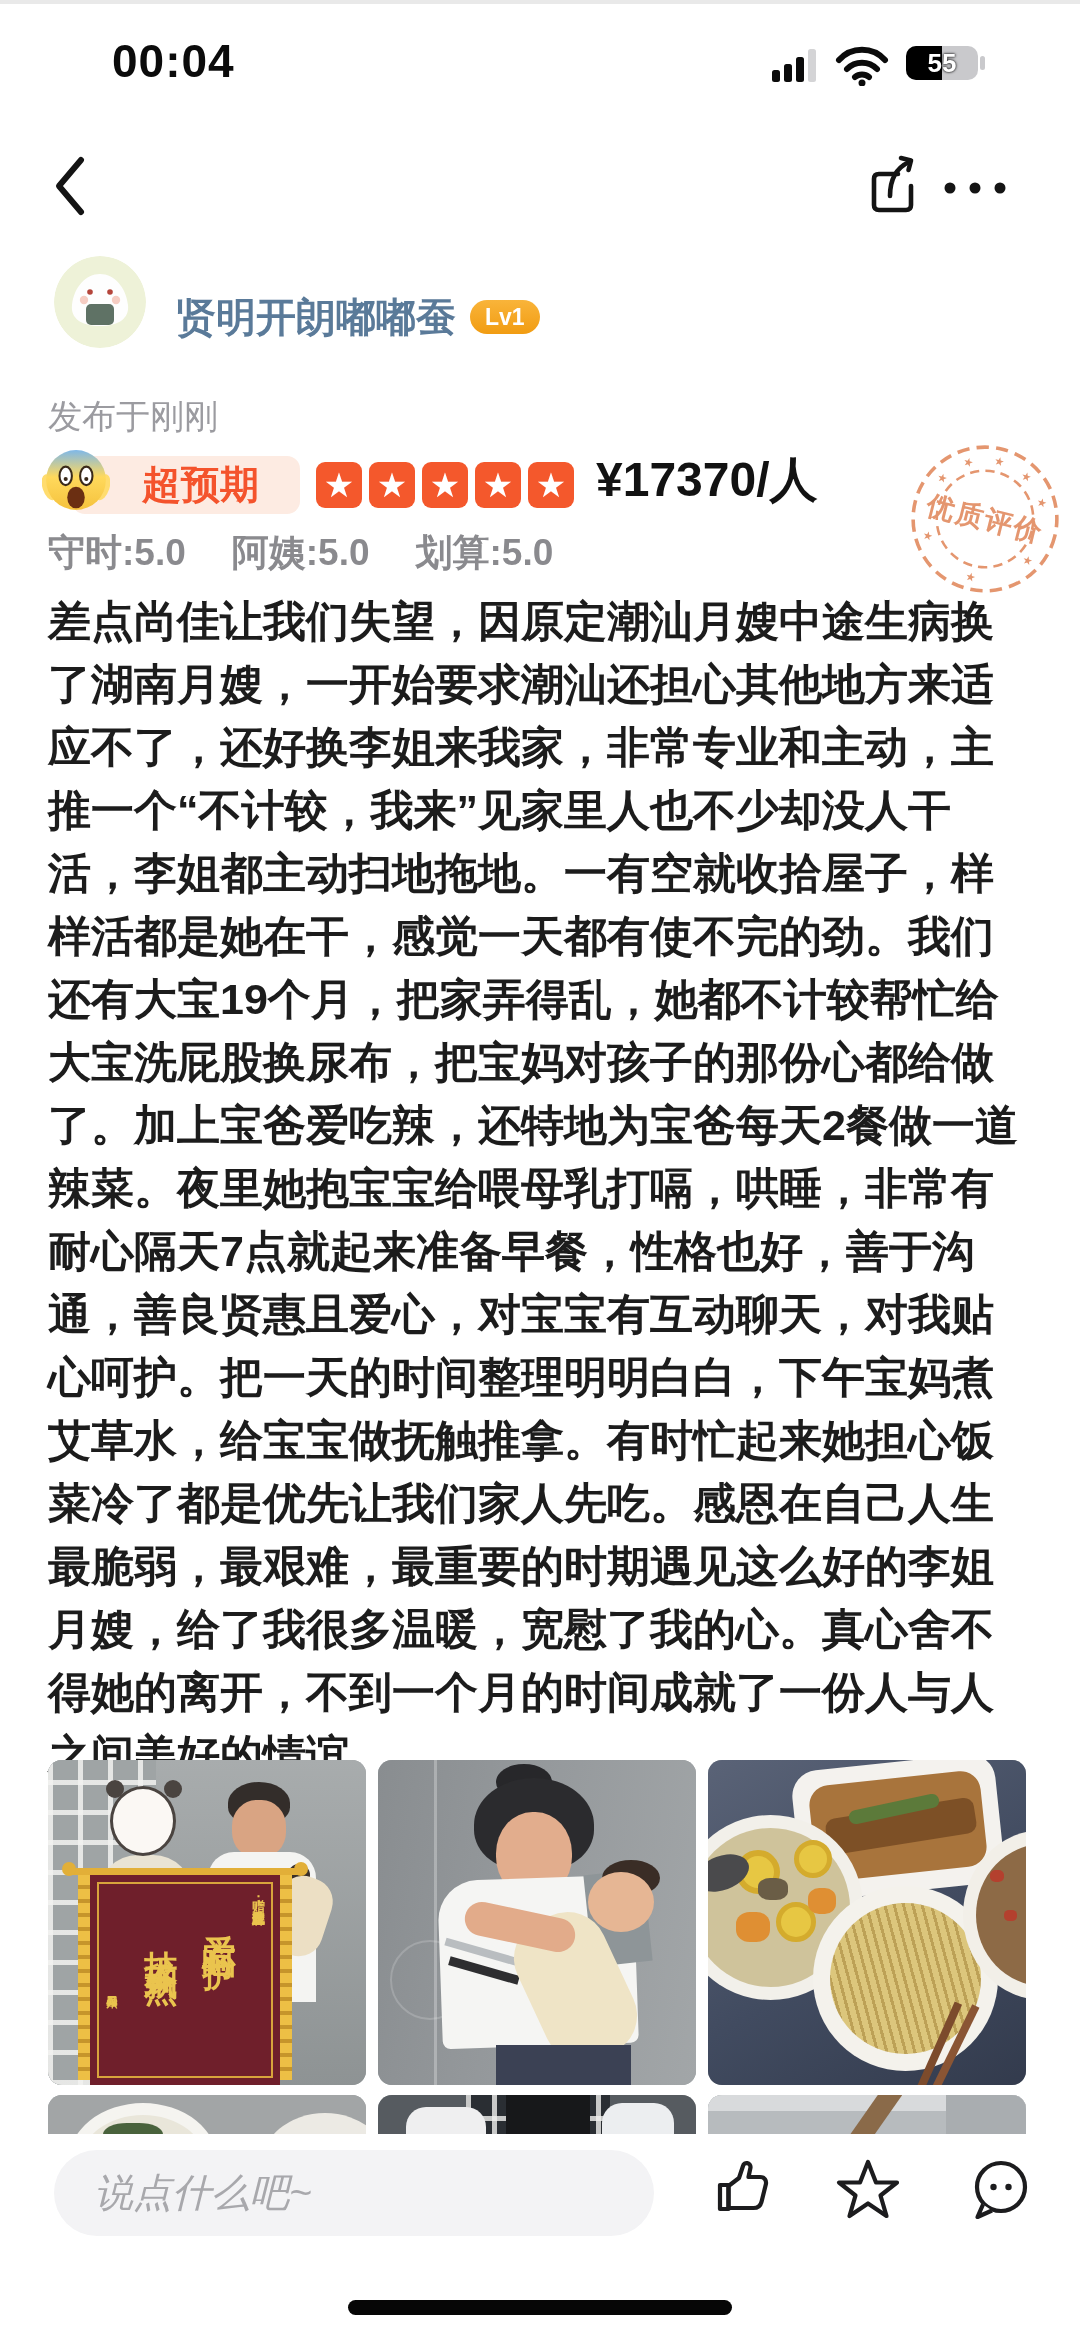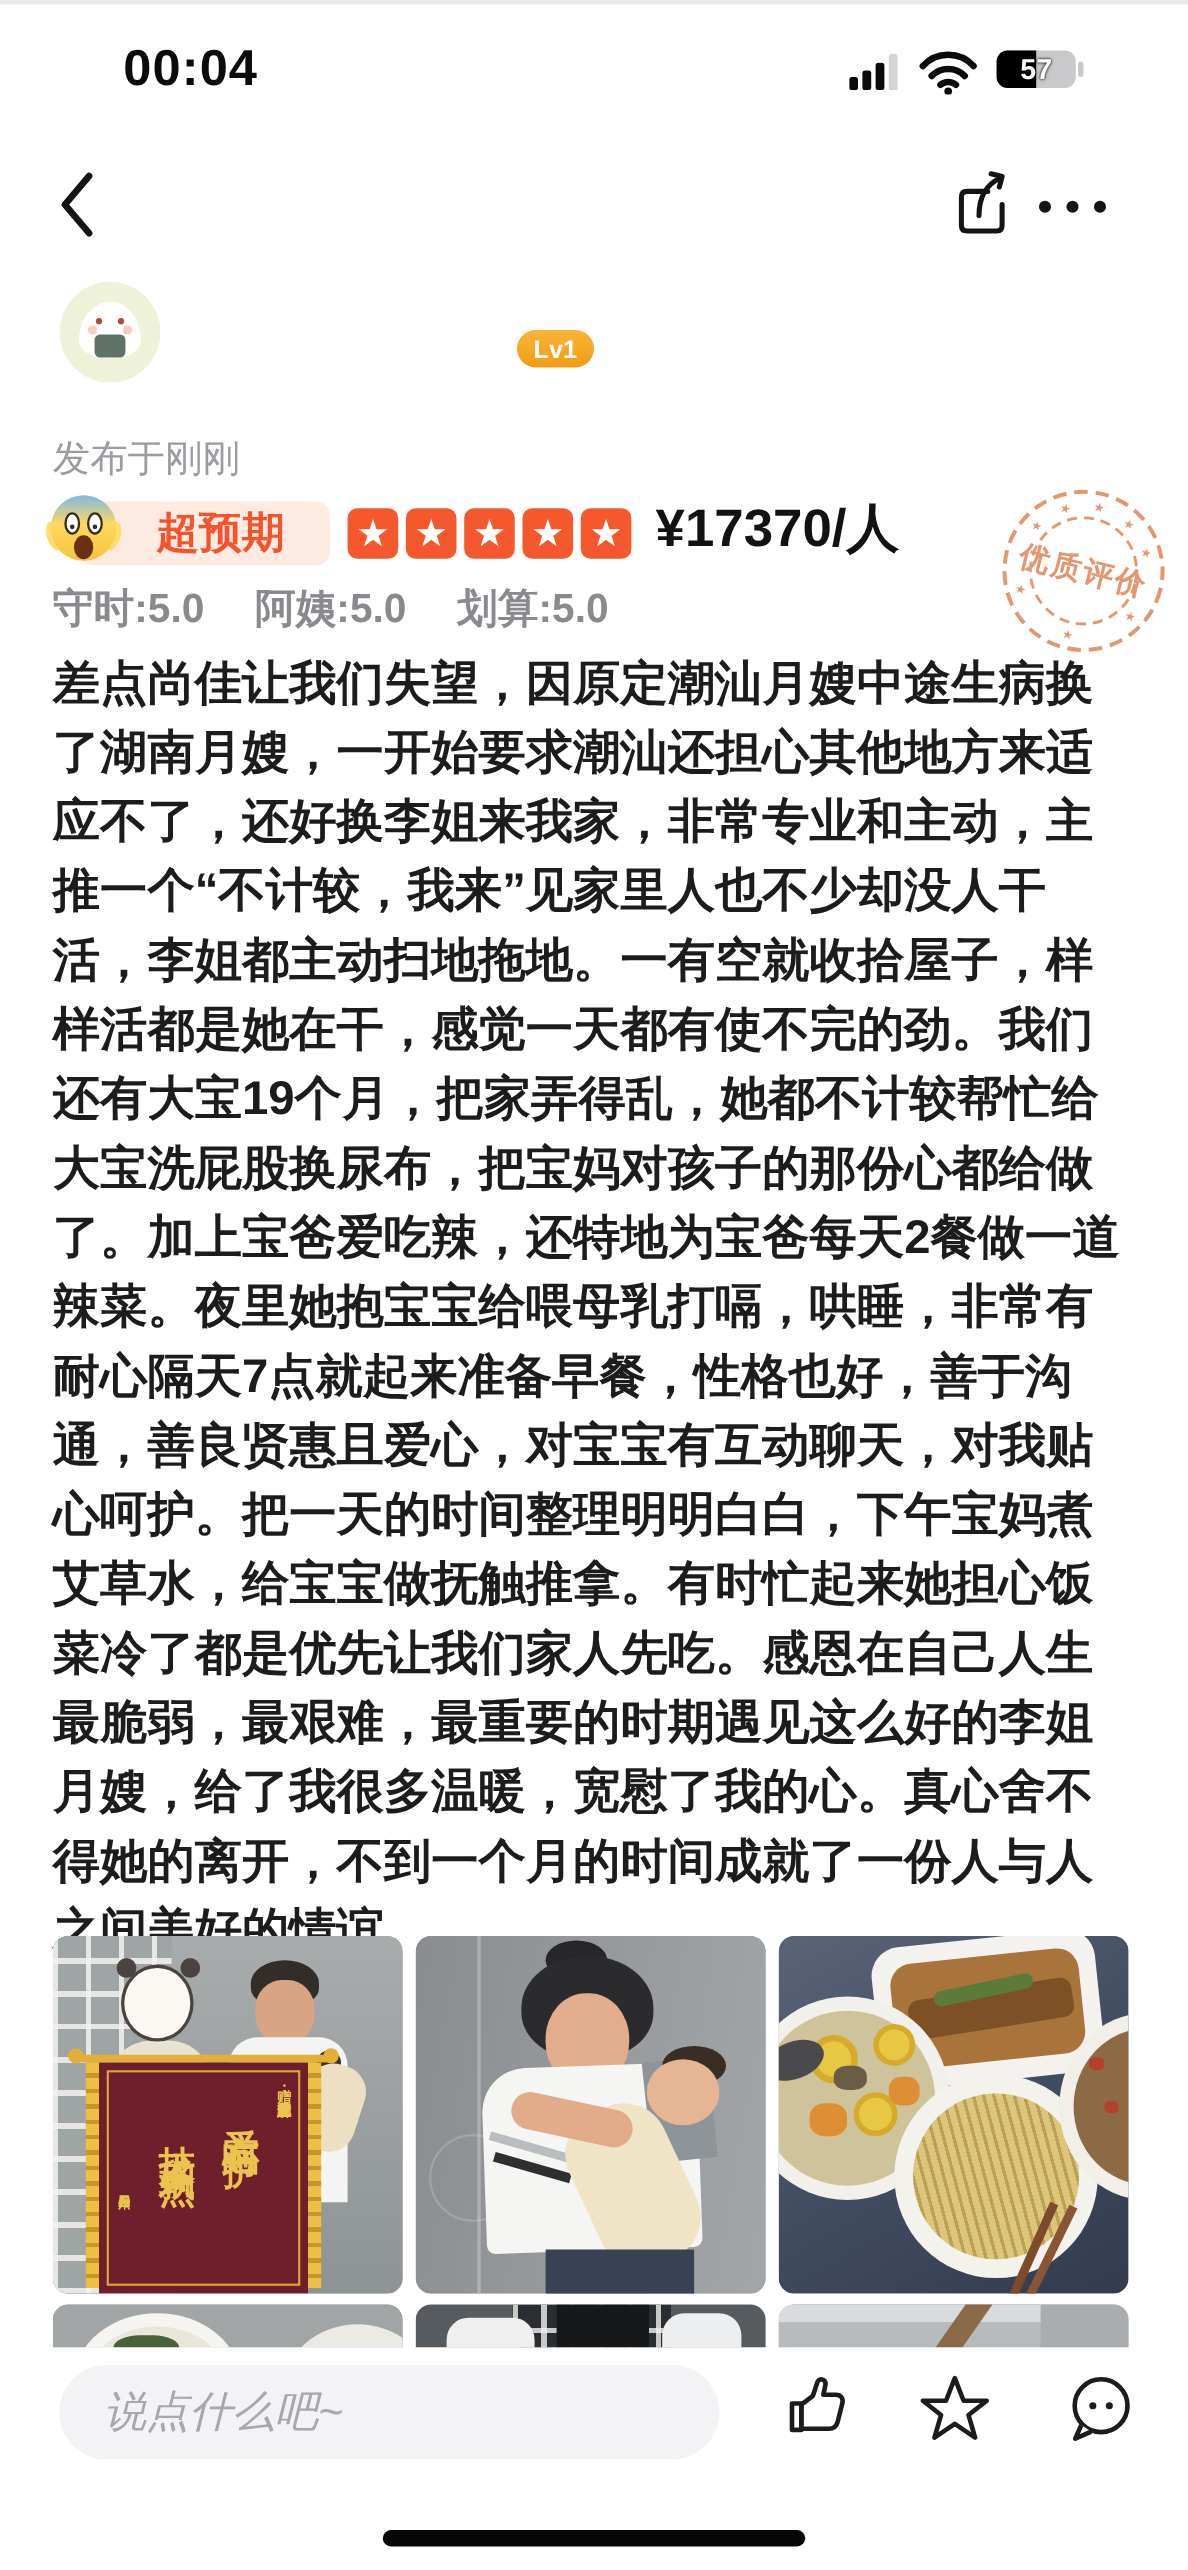--- a/index.html
+++ b/index.html
@@ -58,21 +58,21 @@
   <div class="abs navicon" style="left:834px;top:40px;">
     <svg width="56" height="42" viewBox="0 0 56 42">
       <path d="M5 16 A31 31 0 0 1 51 16" fill="none" stroke="#0b0b0b" stroke-width="6" stroke-linecap="round"></path>
       <path d="M13 25 A21 21 0 0 1 43 25" fill="none" stroke="#0b0b0b" stroke-width="6" stroke-linecap="round"></path>
       <path d="M21 33 A11 11 0 0 1 35 33" fill="none" stroke="#0b0b0b" stroke-width="6" stroke-linecap="round"></path>
       <circle cx="28" cy="39" r="3.5" fill="#0b0b0b"></circle>
     </svg>
   </div>
   <div class="abs battery">
     <div class="fill"></div>
-    <div class="pct">57</div>
+    <div class="pct">55</div>
     <div class="nub"></div>
   </div>
 
   <div class="abs navicon" style="left:50px;top:150px;">
     <svg width="38" height="64" viewBox="0 0 38 64">
       <path d="M31 6 L9 32 L31 58" fill="none" stroke="#141414" stroke-width="6" stroke-linecap="round" stroke-linejoin="round"></path>
     </svg>
   </div>
   <div class="abs navicon" style="left:862px;top:146px;">
     <svg width="62" height="68" viewBox="0 0 62 68">
@@ -93,20 +93,21 @@
     <svg width="92" height="92" viewBox="0 0 92 92">
       <circle cx="46" cy="46" r="46" fill="#eef2d8"></circle>
       <path d="M46 18 C60 18 72 31 74 49 C75.5 62 65 70 46 70 C27 70 16.5 62 18 49 C20 31 32 18 46 18 Z" fill="#fefefe"></path>
       <circle cx="36" cy="36" r="2.8" fill="#b5463c"></circle>
         <circle cx="56" cy="36" r="2.8" fill="#b5463c"></circle>
       <circle cx="30" cy="44" r="4.2" fill="#f6cdc3"></circle>
         <circle cx="62" cy="44" r="4.2" fill="#f6cdc3"></circle>
       <rect x="32" y="48" width="28" height="21" rx="5" fill="#5f7265"></rect>
     </svg>
   </div>
+  <div class="abs uname">贤明开朗嘟嘟蚕</div>
   <div class="abs lv">Lv1</div>
   <div class="abs posted">发布于刚刚</div>
 
   <div class="abs badge-pill"></div>
   <div class="abs" style="left:42px;top:442px;">
     <svg width="68" height="68" viewBox="0 0 66 66">
       <defs>
         <linearGradient id="em" x1="0" y1="0" x2="0" y2="1">
           <stop offset="0" stop-color="#7fb8e8"></stop>
             <stop offset="0.45" stop-color="#ffd95c"></stop>

